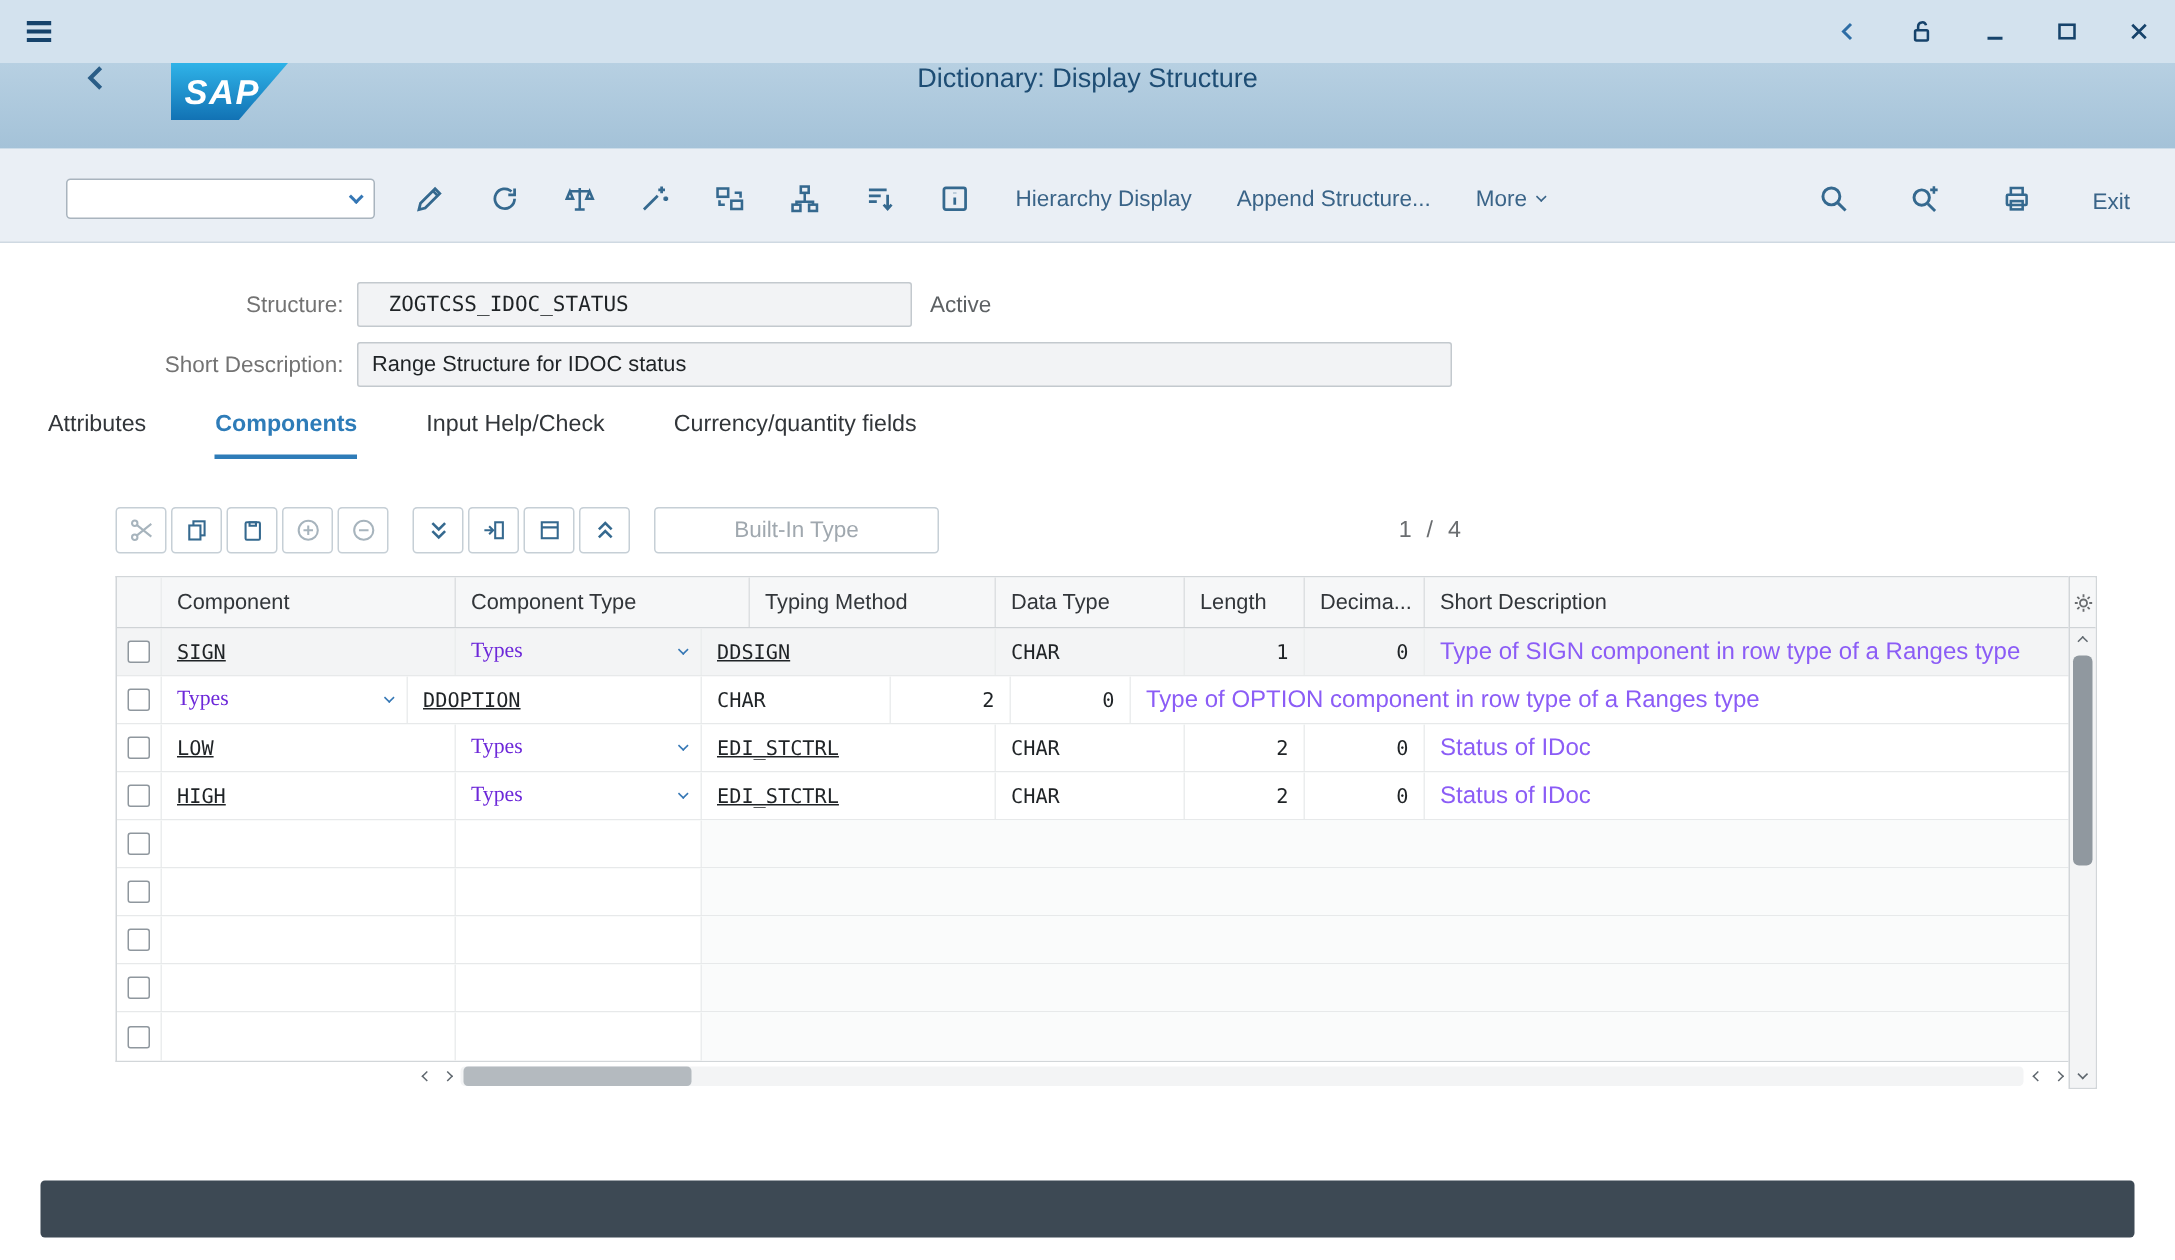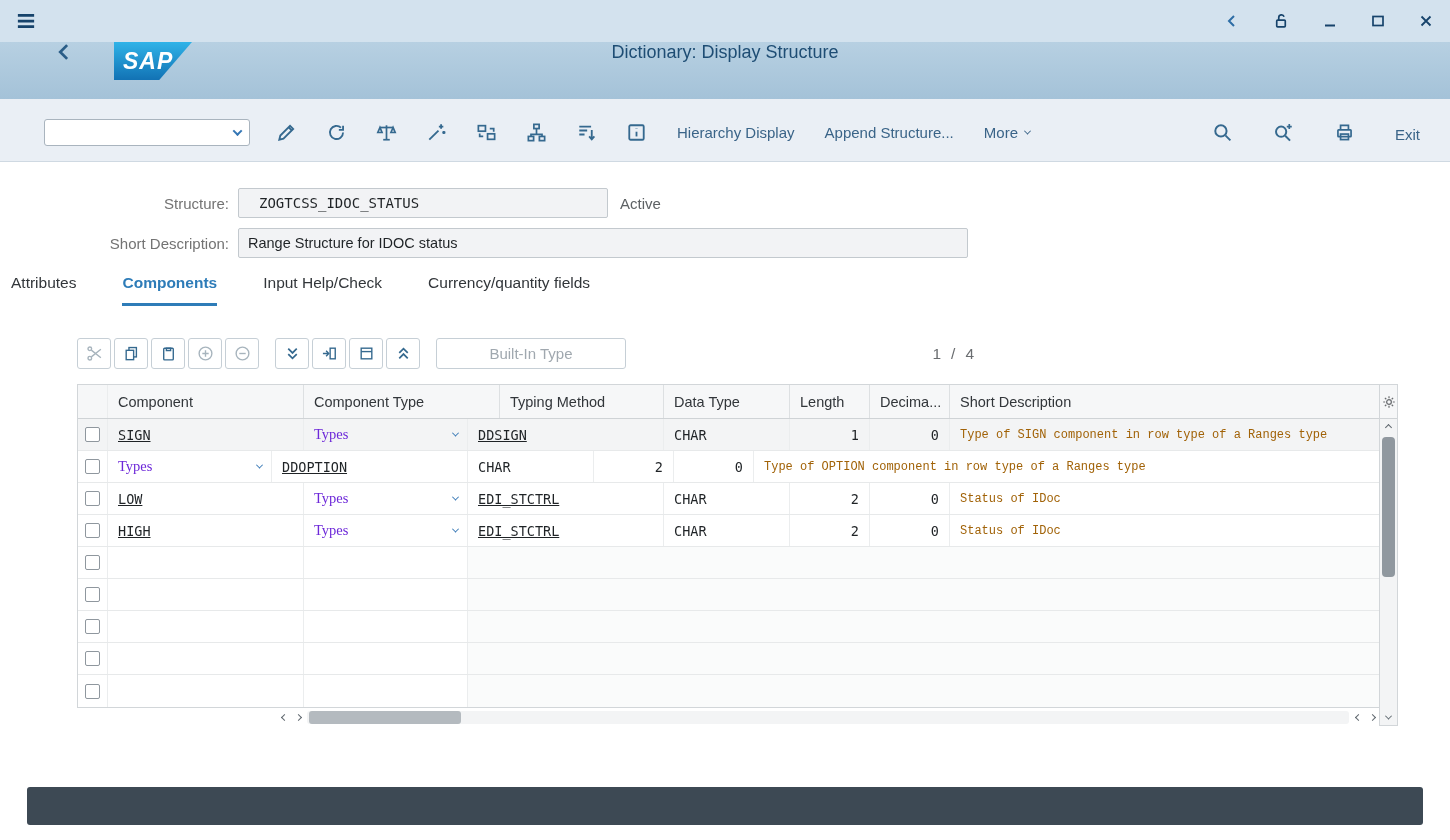--- a/index.html
+++ b/index.html
@@ -42,21 +42,21 @@
   
   .form-area { padding-top:26px; }
   .form-row { display:flex; align-items:center; margin-bottom:10px; }
   .form-label { width:238px; text-align:right; padding-right:9px; color:#737373; font-size:15px; }
   .inp { height:30px; background:#f2f3f5; border:1px solid #c3c9ce; border-radius:2px; display:flex; align-items:center; padding-left:9px; font-size:14px; color:#1f2326; }
   .inp.structure { width:370px; font-family:"DejaVu Sans Mono",monospace;padding-left:20px; }
   .inp.desc { width:730px; font-size:14.5px; }
   .status-txt { margin-left:12px; color:#5d6164; font-size:15px; }
 
   
-  .tabs { display:flex; padding-left:11px; margin-top:16px; }
+  .tabs { display:flex; padding-left:32px; margin-top:16px; }
   .tab { margin-right:46px; padding-bottom:11px; font-size:15.5px; color:#32363a; cursor:default; }
   .tab.active { color:#2e7cb8; font-weight:bold; border-bottom:3px solid #2e7cb8; }
 
   
   .table-section { margin:32px 52px 0 32px;padding-left:45px; }
   .grid-toolbar { display:flex; align-items:center; margin-bottom:15px; }
   .gbtn { width:34px; height:31px; border:1px solid #c6cfd6; border-radius:3px; display:flex; align-items:center; justify-content:center; color:#35698f; background:transparent; margin-right:3px; }
   .gbtn.dis { color:#a7b4bd; }
   .ggap { width:13px; }
   .builtin { height:31px; width:190px; border:1px solid #c6cfd6; border-radius:3px; color:#a0a8af; font-size:15px; display:flex; align-items:center; justify-content:center; margin-left:13px; }
@@ -67,21 +67,21 @@
   .left-col { flex:1; min-width:0; }
   .grid { border:1px solid #d2d6d9; border-right:none; }
   .hrow { display:flex; height:34px; background:#f6f7f8; border-bottom:1px solid #cfd3d6; }
   .hcell { font-size:14.5px; color:#32363a; padding-left:10px; display:flex; align-items:center; border-right:1px solid #dde0e2; }
   .hcell:last-child { border-right:none; }
   .brow { display:flex; height:32px; border-bottom:1px solid #e7e9ea; background:#fff; }
   .brow.sel { background:#f3f4f5; }
   .brow:last-child { border-bottom:none; }
   .bcell { display:flex; align-items:center; padding-left:10px; border-right:1px solid #ebedee;
     font-family:"DejaVu Sans Mono",monospace; font-size:13.5px; color:#1f2326; overflow:hidden; white-space:nowrap; }
-  .bcell.descc { font-family:Liberation Mono, monospace; font-size:12px; color:#a16207; border-right:none; }
+  .bcell.descc { font-family:Liberation Sans, sans-serif; font-size:16px; color:#8b5cf6; border-right:none; }
   .bcell.num { justify-content:flex-end; padding-right:10px; padding-left:0; }
   .bcell.typ { justify-content:space-between; padding-right:9px; font-family:Liberation Serif, serif; font-size:14.5px; color:#6d28d9; }
   .bcell.typ .ch { color:#3577b5; }
   .bcell.rest { flex:1; background:#fafbfb; border-right:none; }
   .link { text-decoration:underline; cursor:default; }
   .checkcell { width:30px; display:flex; align-items:center; justify-content:center; border-right:1px solid #ebedee; flex:none; }
   .cb { width:15px; height:15px; border:1px solid #8f979e; border-radius:2px; background:#fff; }
   .c-comp { width:196px; flex:none; } .c-typ { width:164px; flex:none; } .c-ctype { width:196px; flex:none; }
   .c-dtype { width:126px; flex:none; } .c-len { width:80px; flex:none; } .c-dec { width:80px; flex:none; }
   .c-desc { flex:1; min-width:0; }

